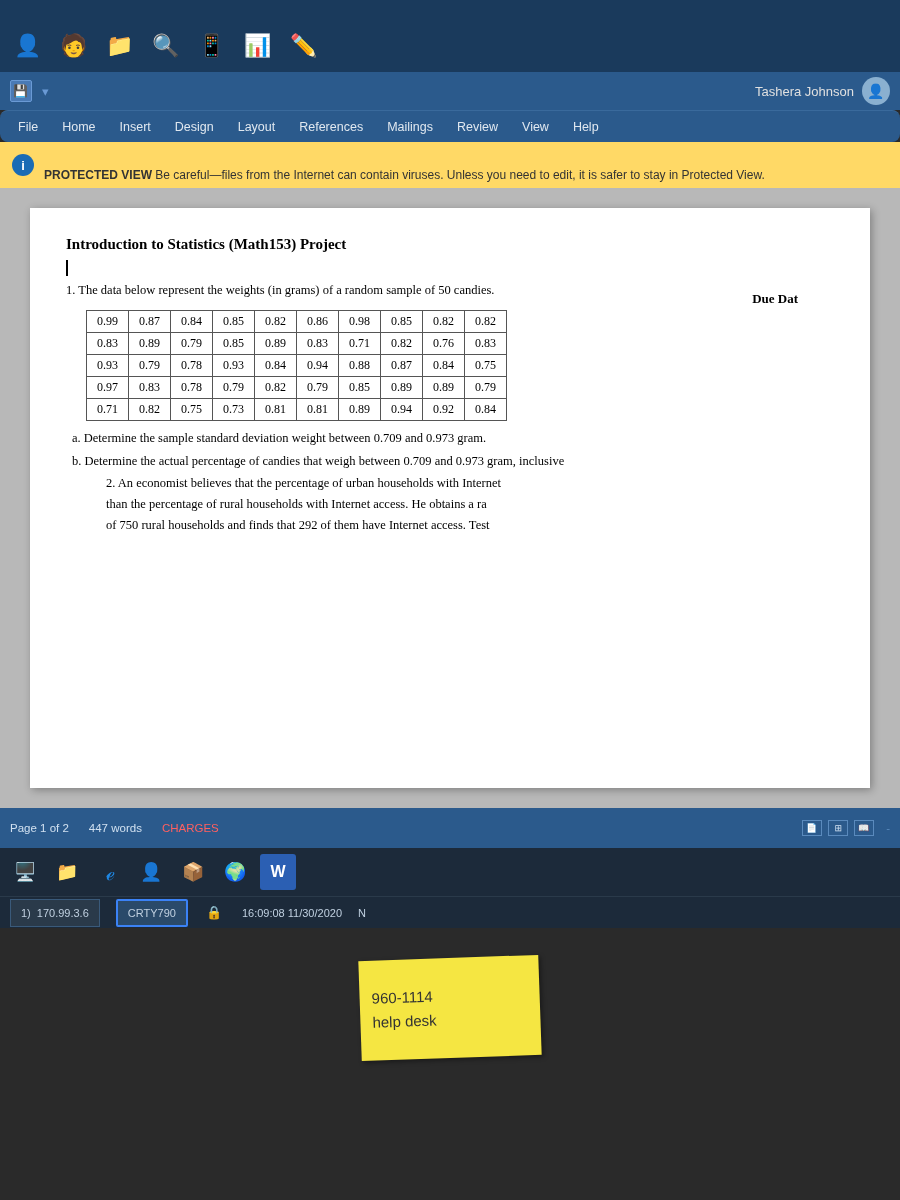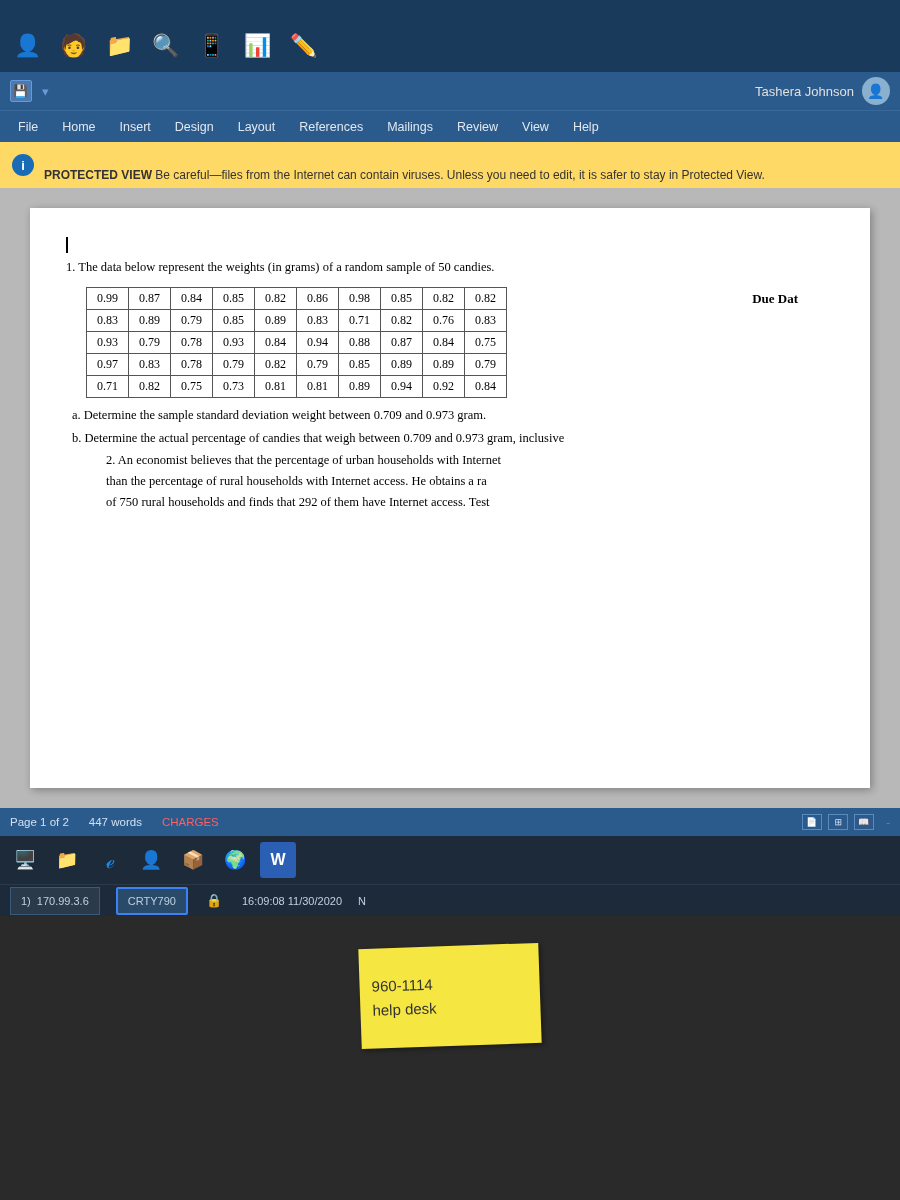--- a/index.html
+++ b/index.html
@@ -77,20 +77,21 @@
 
     
     .menu-bar {
       background: #2b5a8c;
       height: 32px;
       display: flex;
       align-items: center;
       padding: 0 8px;
       gap: 4px;
       border-top: 1px solid #3a6a9c;
+      border-radius: 8px;
     }
     .menu-item {
       color: #e0e8f0;
       font-size: 12.5px;
       padding: 4px 10px;
       cursor: pointer;
       border-radius: 2px;
     }
 
     
@@ -203,21 +204,21 @@
       font-size: 12.5px;
       color: #000;
       margin: 2px 0;
       line-height: 1.5;
       padding-left: 40px;
     }
 
     
     .status-bar {
       background: #2b5a8c;
-      height: 28px;
+      height: 40px;
       display: flex;
       align-items: center;
       padding: 0 10px;
       gap: 20px;
       color: #d0e0f0;
       font-size: 11.5px;
       font-family: 'Segoe UI', Arial, sans-serif;
     }
     .status-bar-right {
       margin-left: auto;
@@ -383,20 +384,21 @@
   <div class="protected-icon">i</div>
   <div class="protected-text">
     <strong>PROTECTED VIEW</strong>
     <span>Be careful—files from the Internet can contain viruses. Unless you need to edit, it is safer to stay in Protected View.</span>
   </div>
 </div>
 
 <div class="doc-area">
   <div class="doc-page">
     <div style="position:relative">
+      <div class="doc-title">Introduction to Statistics (Math153) Project</div>
       <div class="cursor-line">
         <span class="cursor-blink"></span>
       </div>
       <div class="due-date">Due Dat</div>
       <div class="question-text">1. The data below represent the weights (in grams) of a random sample of 50 candies.</div>
 
       <table class="data-table">
         <tbody id="table-body">
         <tr>
               <td>0.99</td>

